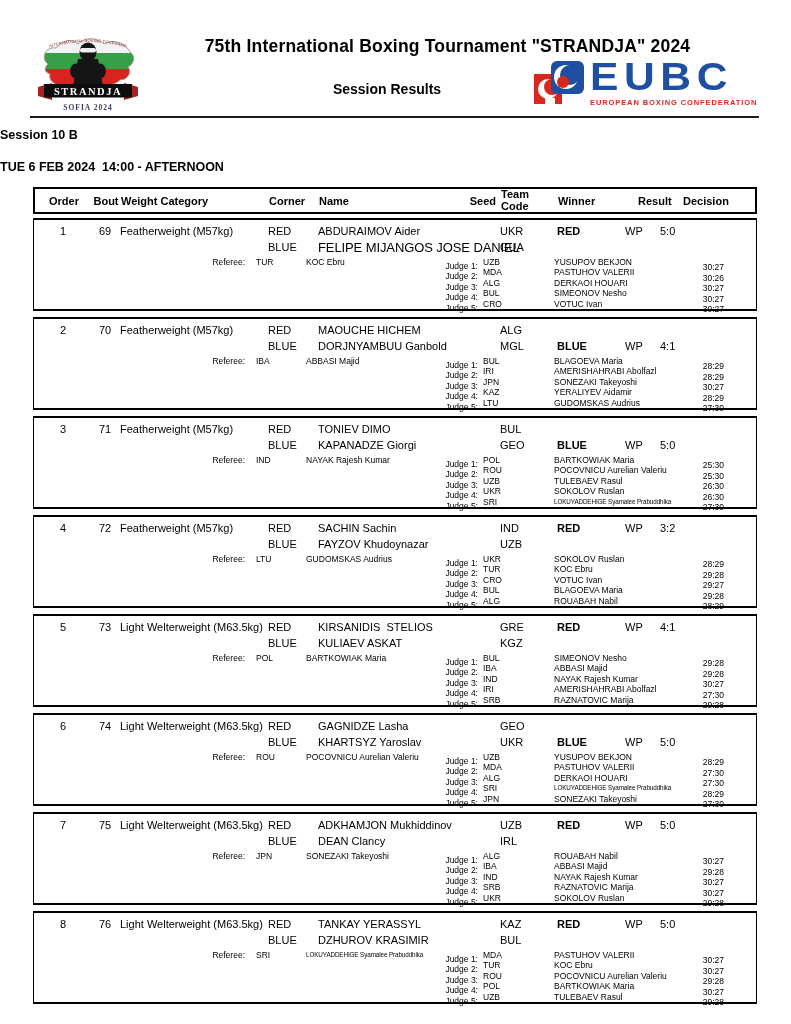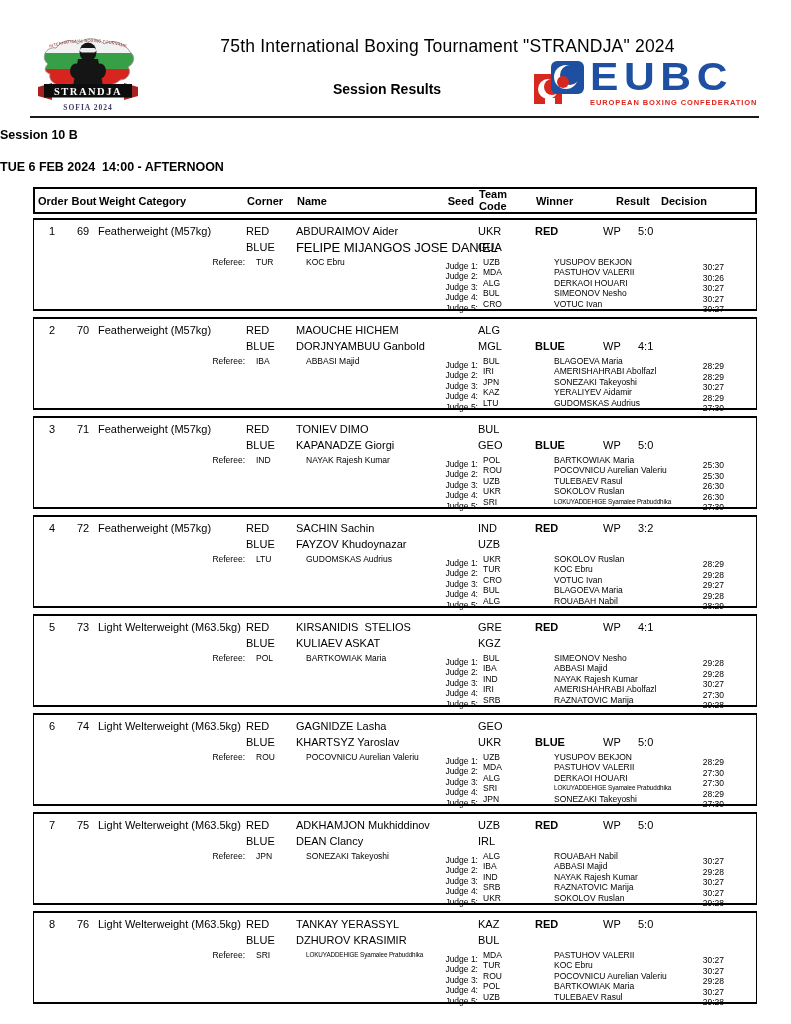--- a/index.html
+++ b/index.html
@@ -1,21 +1,21 @@
 <!DOCTYPE html>
 <html><head>
 <meta charset="utf-8">
 <style>
   html,body{margin:0;padding:0;background:#fff;}
   body{width:791px;height:1024px;position:relative;font-family:"Liberation Sans",sans-serif;color:#000;overflow:hidden;}
   .page{position:absolute;inset:0;}
 
   
   .strandja-logo{position:absolute;left:36px;top:34px;width:104px;height:84px;}
-  .title{position:absolute;left:128px;right:24px;top:36px;text-align:center;font-size:17.5px;font-weight:normal;letter-spacing:0.2px;}
+  .title{position:absolute;left:128px;right:24px;top:36px;text-align:center;font-size:17.5px;font-weight:bold;letter-spacing:0.2px;}
   .subtitle{position:absolute;left:0;right:17px;top:81px;text-align:center;font-size:14px;font-weight:bold;}
   .eubc{position:absolute;left:533px;top:60px;display:flex;align-items:flex-start;}
   .eubc-text{margin-left:5px;}
   .eubc-acronym{font-size:38px;font-weight:800;color:#1e4fa1;letter-spacing:5px;line-height:0.9;transform:scaleX(1.12);transform-origin:left center;}
   .eubc-sub{font-size:7.5px;font-weight:bold;color:#e0261c;letter-spacing:0.9px;margin-top:4px;white-space:nowrap;}
   .divider{position:absolute;left:30px;width:729px;top:116px;border-top:2px solid #1a1a1a;}
 
   .session-title{position:absolute;left:0;right:0;top:128px;text-align:left;font-size:12.5px;font-weight:bold;}
   .session-date{position:absolute;left:0;right:0;top:160px;font-size:12.5px;font-weight:bold;}
 
@@ -23,21 +23,21 @@
   .hbox{position:absolute;left:33px;top:187px;width:724px;height:27px;box-sizing:border-box;border:2px solid #000;display:flex;align-items:center;font-size:11px;font-weight:bold;}
   .bouts{position:absolute;left:33px;top:218px;width:724px;}
   .bout{box-sizing:border-box;width:724px;height:93px;margin-bottom:6px;border:1px solid #000;border-top-width:2px;border-bottom-width:2px;display:flex;flex-direction:column;}
   .row{display:flex;align-items:center;line-height:1;}
   .boxer-row{height:16px;font-size:11px;}
   .row-red{margin-top:3px;}
   .judges{margin-top:2px;}
   .judge-row{height:10.4px;font-size:8.5px;position:relative;}
 
   
-  .c-order{width:36px;text-align:center;}
+  .c-order{width:58px;text-align:center;}
   .c-bout{width:26px;text-align:center;}
   .c-weight{width:146px;margin-left:2px;white-space:nowrap;}
   .c-corner{width:50px;margin-left:2px;}
   .c-name{width:144px;white-space:nowrap;}
   .c-seed{width:33px;text-align:right;}
   .c-team{width:52px;margin-left:5px;}
   .c-winner{width:68px;margin-left:5px;font-weight:bold;}
   .c-result{width:35px;}
   .c-decision{flex:1;}
   .hbox .c-winner{font-weight:bold;}

